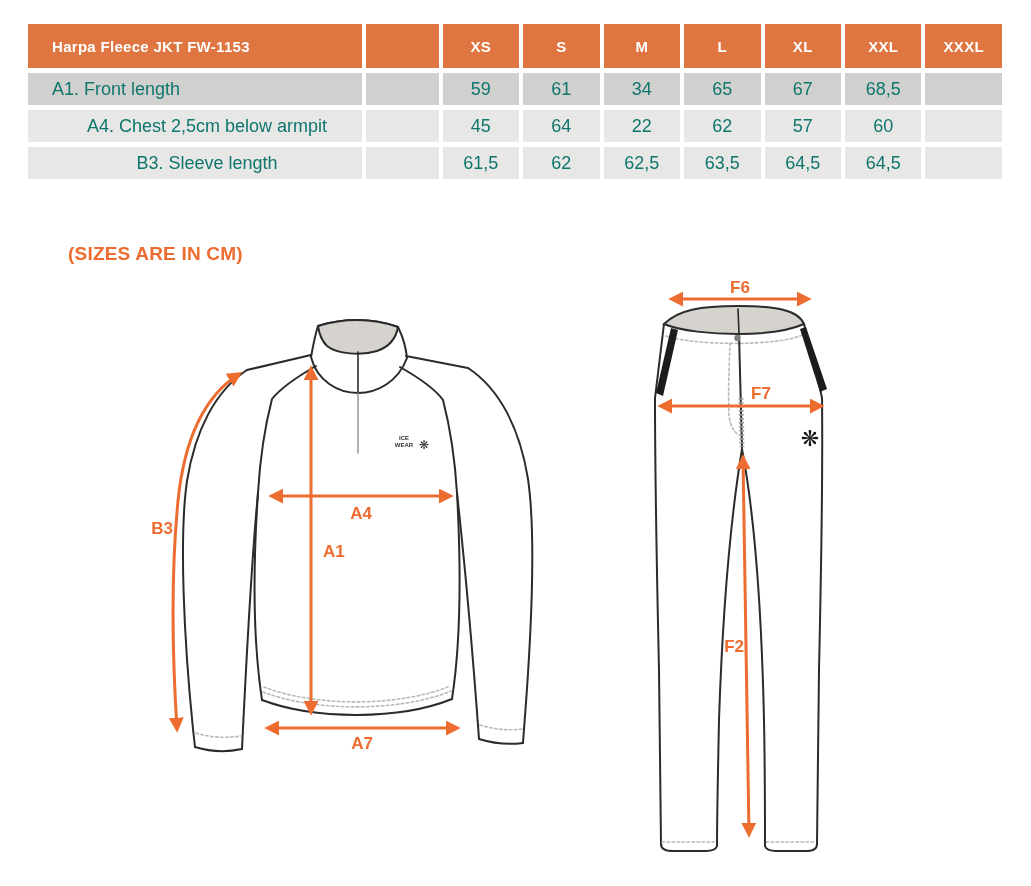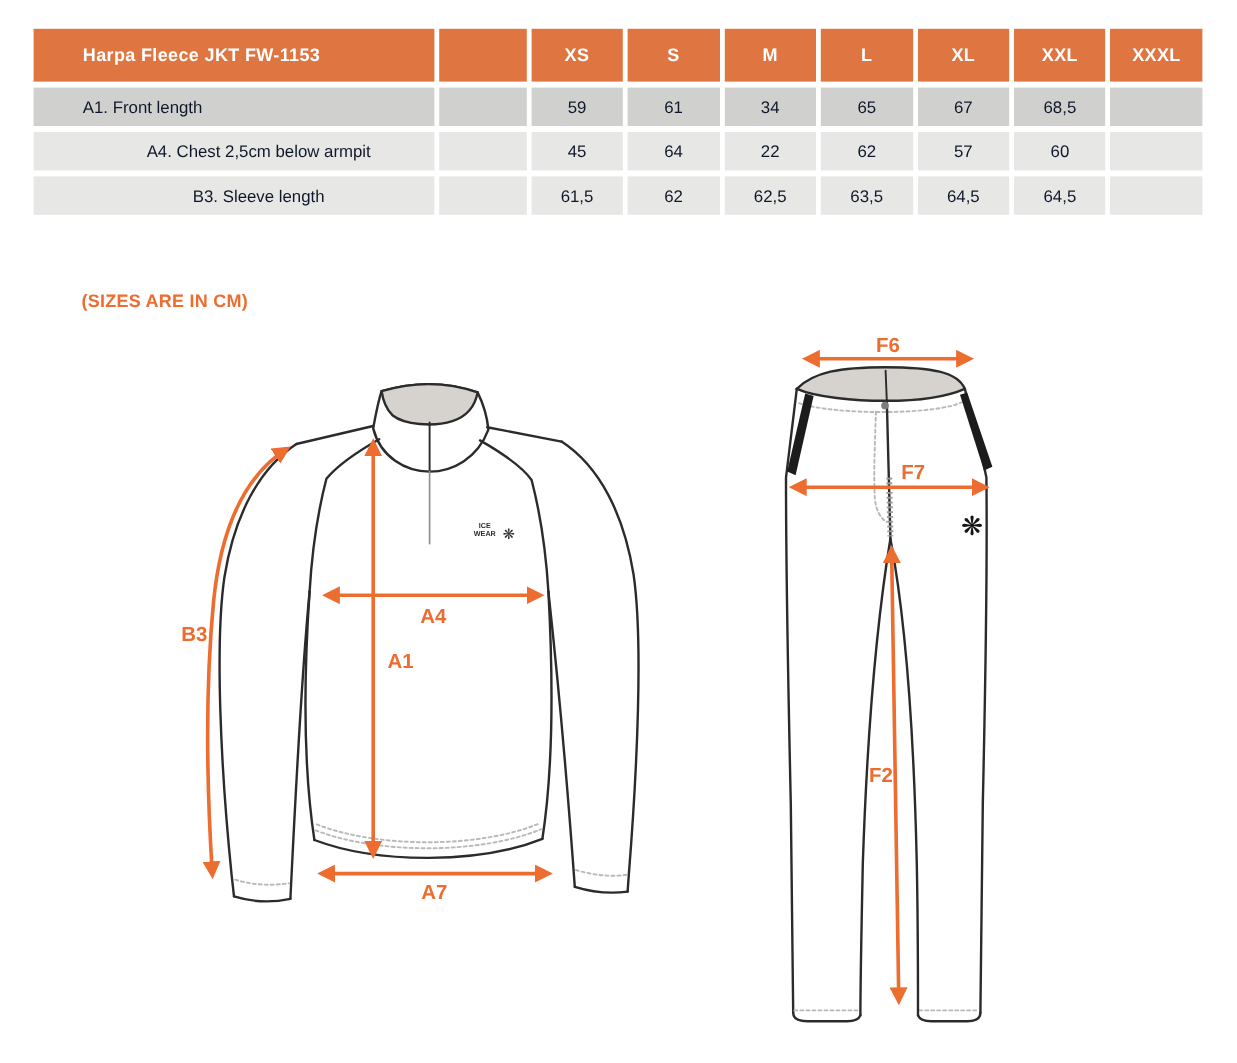--- a/index.html
+++ b/index.html
@@ -18,36 +18,36 @@
     font-family:"Liberation Sans", sans-serif;
   }
   .page{position:absolute;inset:0;background:#fff;}
 
   
   table.size-table{
     position:absolute;left:24px;top:19px;width:982px;
     border-collapse:separate;border-spacing:4px 5px;table-layout:fixed;
   }
   .size-table th,.size-table td{
-    font-size:14px;height:32px;vertical-align:middle;text-align:center;
-    color:#0f172a;white-space:nowrap;overflow:hidden;
+    font-size:18px;height:32px;vertical-align:middle;text-align:center;
+    color:#0f766e;white-space:nowrap;overflow:hidden;
   }
   .size-table thead th{
     background:var(--header-orange,#DF7540);
     color:#fff;font-weight:bold;font-size:15px;height:44px;letter-spacing:.3px;
   }
-  .size-table .name{ text-align:left;padding-left:41px; }
+  .size-table .name{ text-align:left;padding-left:24px; }
   .size-table tbody tr.dark td{ background:var(--row-dark,#D0D0CE); }
   .size-table tbody tr.light td{ background:var(--row-light,#E7E7E5);text-align:center; }
 
   
   .sizes-note{
     position:absolute;left:68px;top:243px;
     color:var(--accent-orange,#ED6C2F);
-    font-size:15px;font-weight:bold;letter-spacing:.2px;
+    font-size:19px;font-weight:bold;letter-spacing:.2px;
   }
 
   
   svg{position:absolute;overflow:visible;}
   .ln{ stroke:var(--line-dark,#2B2B2B);stroke-width:2;fill:none;stroke-linecap:round;stroke-linejoin:round;}
   .ln-thin{ stroke:#8f8f8f;stroke-width:1.4;fill:none;stroke-linecap:round;}
   .stitch{ stroke:var(--stitch-gray,#B9B9B5);stroke-width:1.6;fill:none;stroke-dasharray:2.5 2.5;stroke-linecap:round;}
   .grayfill{ fill:var(--collar-gray,#D6D3CE);stroke:var(--line-dark,#2B2B2B);stroke-width:2;}
   .whitefill{ fill:#fff;stroke:var(--line-dark,#2B2B2B);stroke-width:2;}
   .arrow{ stroke:var(--accent-orange,#ED6C2F);stroke-width:3;fill:none;stroke-linecap:butt;}

